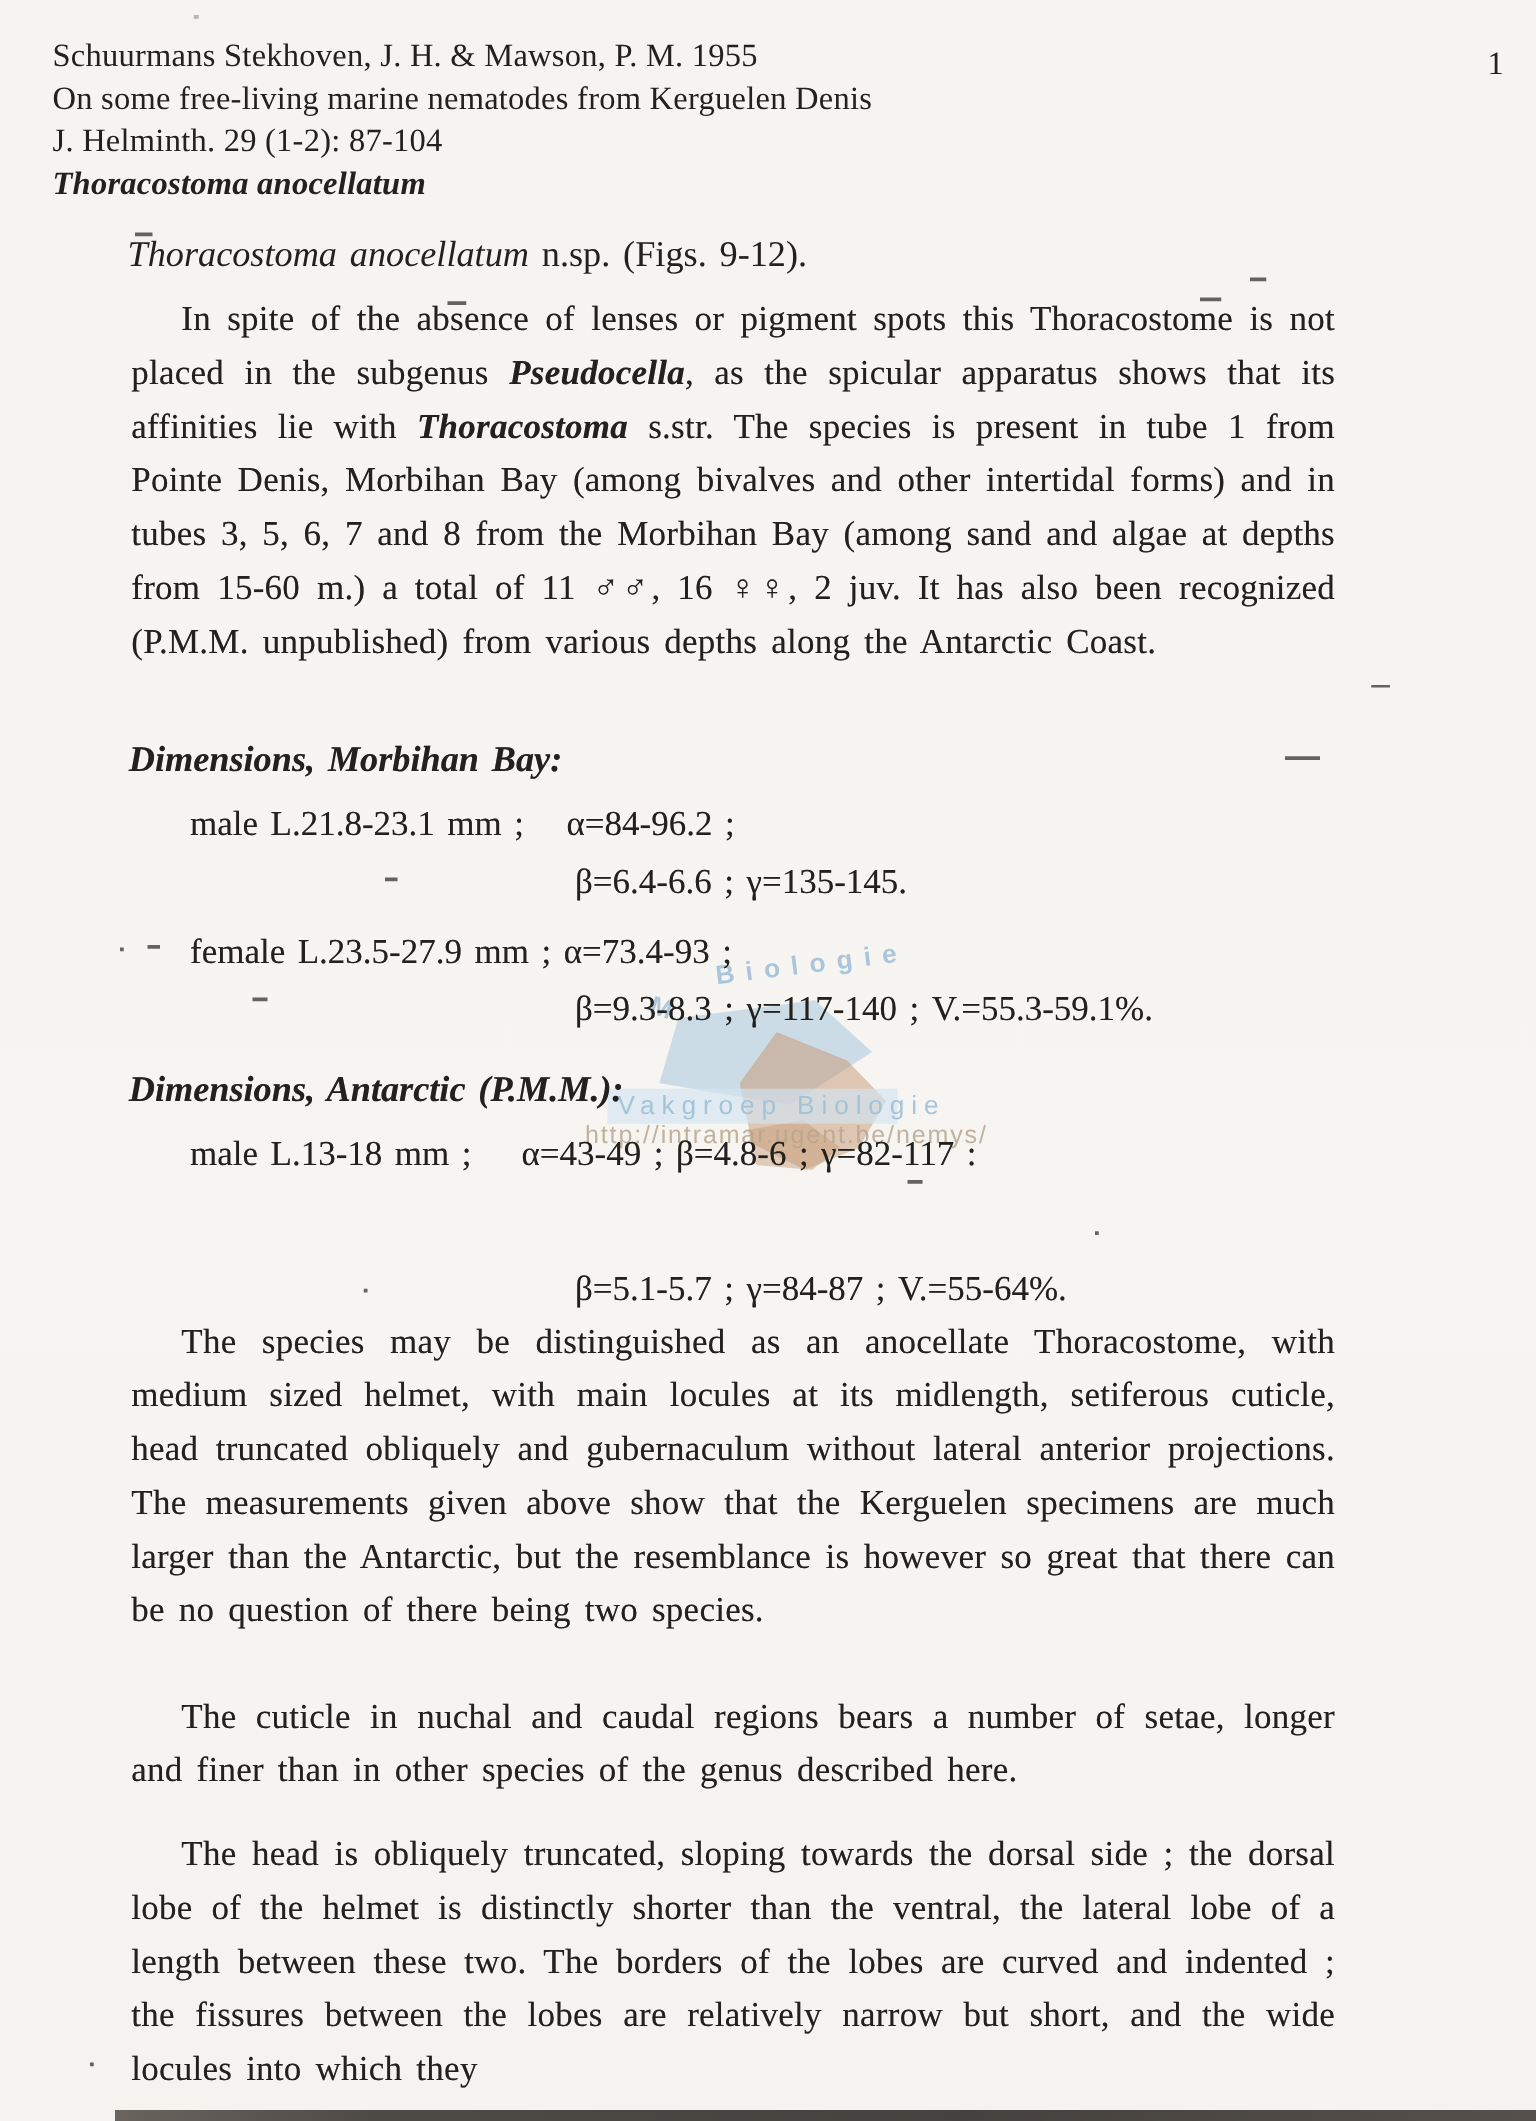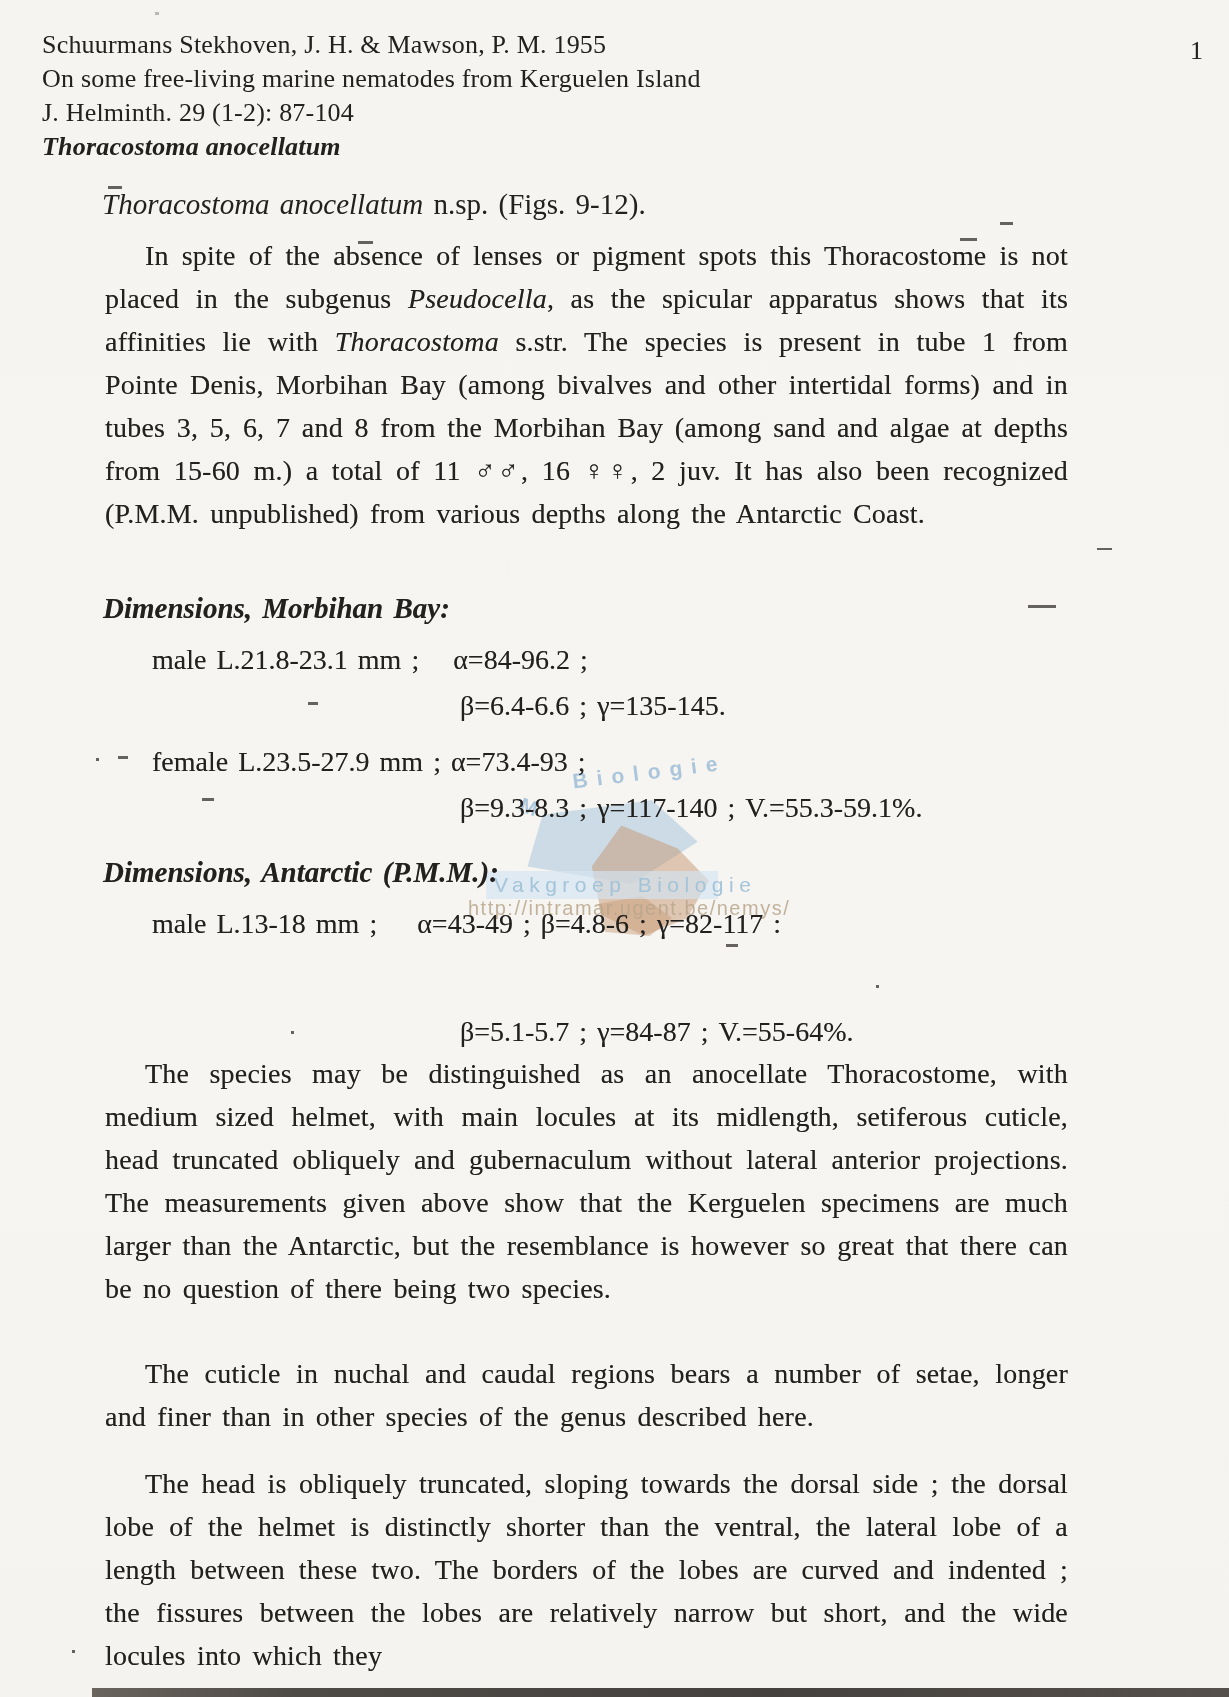--- a/index.html
+++ b/index.html
@@ -22,21 +22,21 @@
   .species-heading .sp{font-style:italic;}
   
   .para{
     left:105px;width:963px;
     font-size:28px;line-height:43px;
     text-align:justify;text-indent:40px;
     word-spacing:4px;letter-spacing:.2px;
     margin:0;
     text-shadow:0 0 .5px rgba(20,20,20,.45);
   }
-  .para .it{font-style:italic;}
+  .para .it{font-style:italic;font-weight:bold;}
   .p1{top:234px;}
   .p2{top:1052px;}
   .p3{top:1352px;}
   .p4{top:1462px;}
   
   .dim-title{font-size:29px;font-style:italic;left:103px;word-spacing:3px;text-shadow:0 0 .5px rgba(20,20,20,.4);font-weight:bold;}
   .t1{top:592px;}
   .t2{top:856px;}
   .dim-line{font-size:28px;word-spacing:3px;text-shadow:0 0 .5px rgba(20,20,20,.4);}
   .male1{top:644px;left:152px;}
@@ -101,21 +101,21 @@
   <div class="wm wm-tan1"></div>
   <div class="wm wm-tan2"></div>
   <div class="wm wm-band"></div>
   <div class="wm wm-arc">Biologie</div>
   <div class="wm wm-frag">M</div>
   <div class="wm wm-band-text">Vakgroep Biologie</div>
   <div class="wm wm-url">http://intramar.ugent.be/nemys/</div>
 
   <div class="txt hdr">
     <div>Schuurmans Stekhoven, J. H. &amp; Mawson, P. M.  1955</div>
-    <div>On some free-living marine nematodes from Kerguelen Island</div>
+    <div>On some free-living marine nematodes from Kerguelen Denis</div>
     <div>J. Helminth. 29 (1-2): 87-104</div>
     <div class="ital-bold">Thoracostoma anocellatum</div>
   </div>
   <div class="txt pagenum">1</div>
 
   <div class="txt species-heading">
     <span class="sp">Thoracostoma anocellatum</span><span> n.sp.  (Figs. 9-12).</span>
   </div>
 
   <p class="txt para p1"><span>In spite of the absence of lenses or pigment spots this Thoracostome is not placed in the subgenus </span><span class="it">Pseudocella</span><span>, as the spicular apparatus shows that its affinities lie with </span><span class="it">Thoracostoma</span><span> s.str.  The species is present in tube 1 from Pointe Denis, Morbihan Bay (among bivalves and other intertidal forms) and in tubes 3, 5, 6, 7 and 8 from the Morbihan Bay (among sand and algae at depths from 15-60 m.) a total of 11 ♂♂, 16 ♀♀, 2 juv.  It has also been recognized (P.M.M. unpublished) from various depths along the Antarctic Coast.</span></p>

